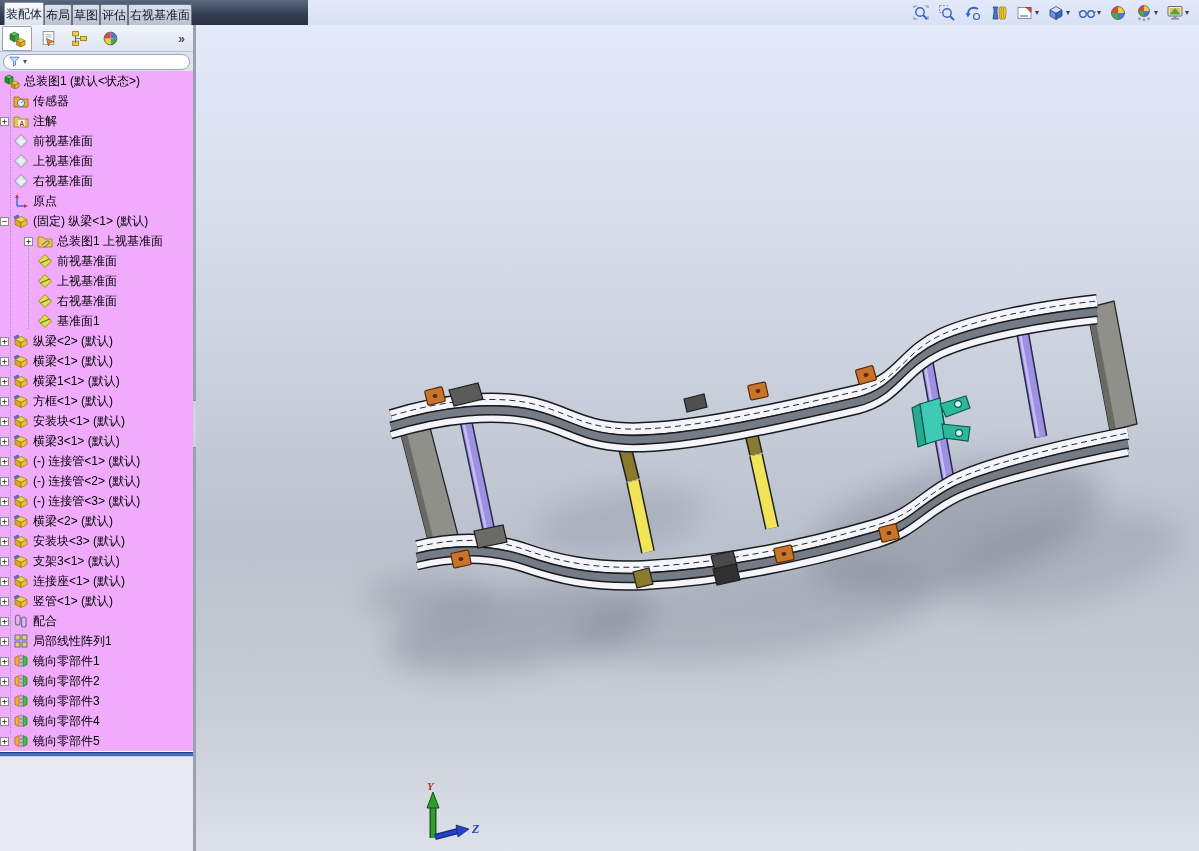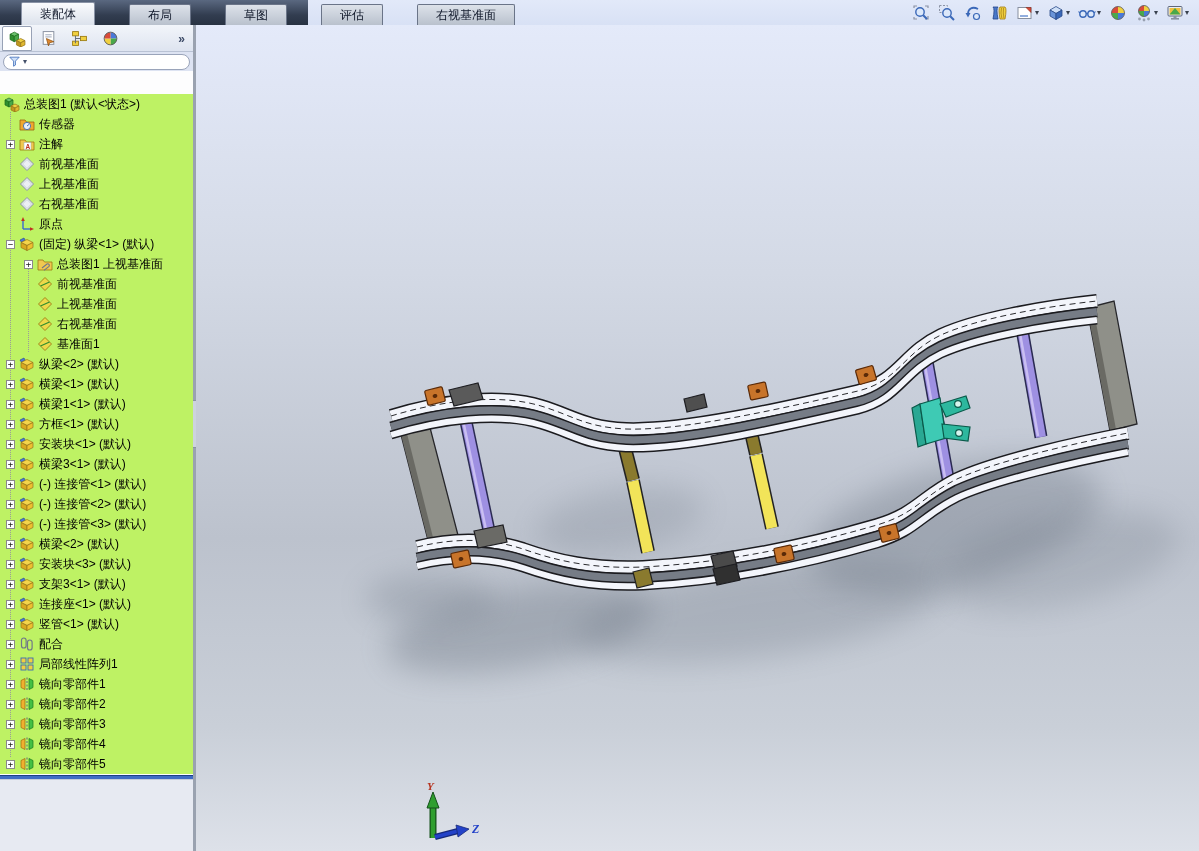--- a/index.html
+++ b/index.html
@@ -5,21 +5,21 @@
   html,body{margin:0;padding:0;background:#222;}
   .app{position:relative;width:1199px;height:851px;overflow:hidden;
        font-family:"Liberation Sans","DejaVu Sans",sans-serif;font-size:12px;
        -webkit-font-smoothing:antialiased;user-select:none;}
   
   .header{position:absolute;left:0;top:0;width:100%;height:25px;
           background:linear-gradient(#e2e9f9,#d8e1f5);}
   .cm-zone{position:absolute;left:0;top:0;height:25px;width:308px;
            background:linear-gradient(#5a6880,#323d50 60%,#283242);
            display:flex;align-items:flex-end;padding-left:4px;box-sizing:border-box;}
-  .cm-tab{height:20px;margin:0 17px;padding:0 18px;display:flex;align-items:center;
+  .cm-tab{height:20px;margin:0 0;padding:0 1px;display:flex;align-items:center;
           background:linear-gradient(#dde2ea,#b9c1cd);border:1px solid #6a7488;border-bottom:none;
           border-radius:2px 2px 0 0;color:#10182a;white-space:nowrap;cursor:default;}
   .cm-tab.active{background:linear-gradient(#fafbfd,#dce2ec);border-color:#8a93a6;height:22px;}
   
   .hv-bar{position:absolute;right:8px;top:0;height:25px;display:flex;align-items:center;gap:4px;}
   .hv-item{display:flex;align-items:center;gap:1px;padding:1px 2px;border-radius:2px;}
   .hv-item svg{width:18px;height:18px;display:block;}
   .hv-caret{font-size:8px;color:#39414f;line-height:1;}
   
   .panel{position:absolute;left:0;top:25px;width:193px;bottom:0;background:#fdfdfe;
@@ -29,25 +29,25 @@
   .pm-tab{width:28px;height:23px;display:flex;align-items:center;justify-content:center;
           border:1px solid transparent;border-radius:2px 2px 0 0;margin-right:1px;}
   .pm-tab.active{background:#fff;border-color:#98a2b6;}
   .pm-tab svg{width:17px;height:17px;}
   .pm-overflow{margin-left:auto;margin-right:6px;color:#3c4a66;font-weight:bold;font-size:12px;}
   .filter-row{height:19px;background:#dde3f2;display:flex;align-items:center;padding:0 3px;}
   .filter-pill{flex:1;height:14px;background:#fff;border:1px solid #9aa4ba;border-radius:8px;
                display:flex;align-items:center;padding:0 5px;gap:3px;}
   .filter-pill svg{width:11px;height:11px;}
   .filter-caret{font-size:8px;color:#44506a;}
-  .tree{position:relative;background:#bef264;margin-top:23px;}
+  .tree{position:relative;background:#f0abfc;}
   .guide{position:absolute;border-left:1px dotted #9a9a9a;width:0;}
   .tree-row{height:20px;display:flex;align-items:center;white-space:nowrap;position:relative;}
   .tree-row.lvl0{padding-left:4px;}
-  .tree-row.lvl1{padding-left:6px;align-items:center;}
+  .tree-row.lvl1{align-items:center;}
   .tree-row.lvl2{padding-left:24px;}
   .tbox{width:9px;height:9px;box-sizing:border-box;border:1px solid #8a8a8a;background:#fff;
         font-size:9px;line-height:7px;text-align:center;color:#222;margin-right:4px;flex:none;
         font-family:"DejaVu Sans Mono",monospace;}
   .tree-row.box-none .tbox{visibility:hidden;}
   .ticon{width:16px;height:16px;margin-right:4px;flex:none;}
   .tlabel{color:#000;}
   .rollback{height:3px;background:#3f6cc4;border-top:1px solid #1e3f86;margin-top:1px;}
   .panel-fill{flex:1;background:#e7eaf2;border-top:1px solid #c6ccda;}
   

